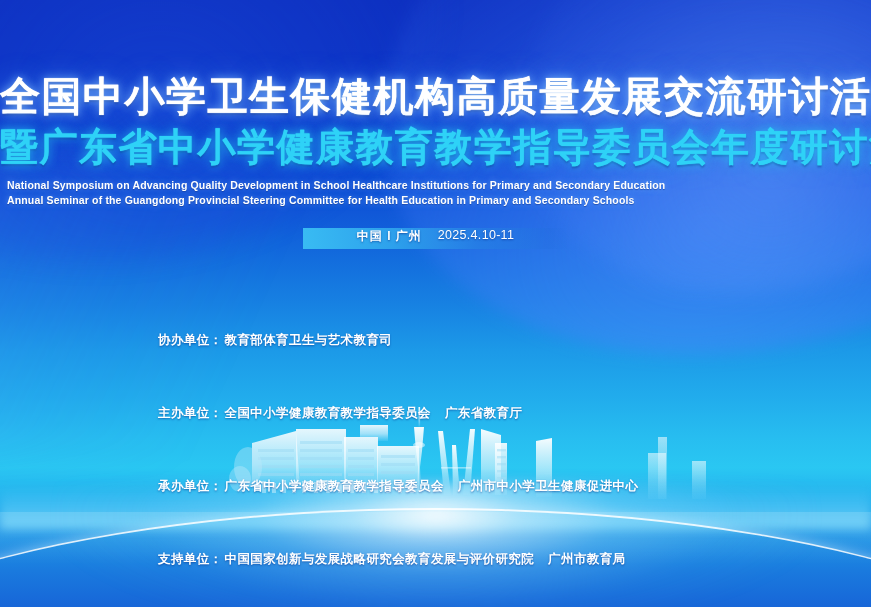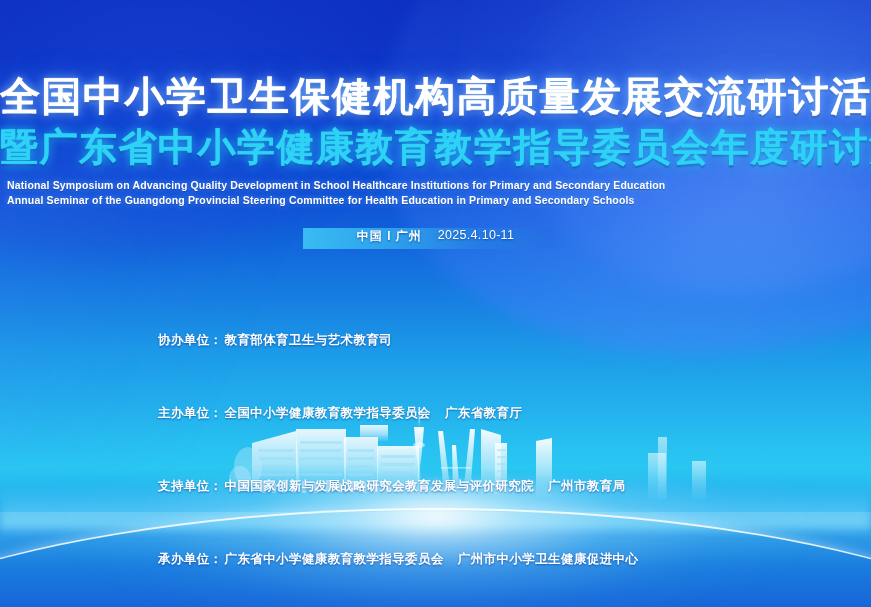--- a/index.html
+++ b/index.html
@@ -375,36 +375,36 @@
 
       <div class="org-row">
         <span class="org-label">主办单位：</span>
         <span class="org-values">
           <span class="org-value">全国中小学健康教育教学指导委员会</span>
           <span class="org-value">广东省教育厅</span>
         </span>
       </div>
 
       <div class="org-row">
+        <span class="org-label">承办单位：</span>
+        <span class="org-values">
+          <span class="org-value">广东省中小学健康教育教学指导委员会</span>
+          <span class="org-value">广州市中小学卫生健康促进中心</span>
+        </span>
+      </div>
+
+      <div class="org-row">
         <span class="org-label">支持单位：</span>
         <span class="org-values">
           <span class="org-value">中国国家创新与发展战略研究会教育发展与评价研究院</span>
           <span class="org-value">广州市教育局</span>
         </span>
       </div>
 
       <div class="org-row">
-        <span class="org-label">承办单位：</span>
-        <span class="org-values">
-          <span class="org-value">广东省中小学健康教育教学指导委员会</span>
-          <span class="org-value">广州市中小学卫生健康促进中心</span>
-        </span>
-      </div>
-
-      <div class="org-row">
         <span class="org-label">协办单位：</span>
         <span class="org-values">
           <span class="org-value">广州华侨博物馆</span>
         </span>
       </div>
 
     </div>
   </div>
 </div>
 

